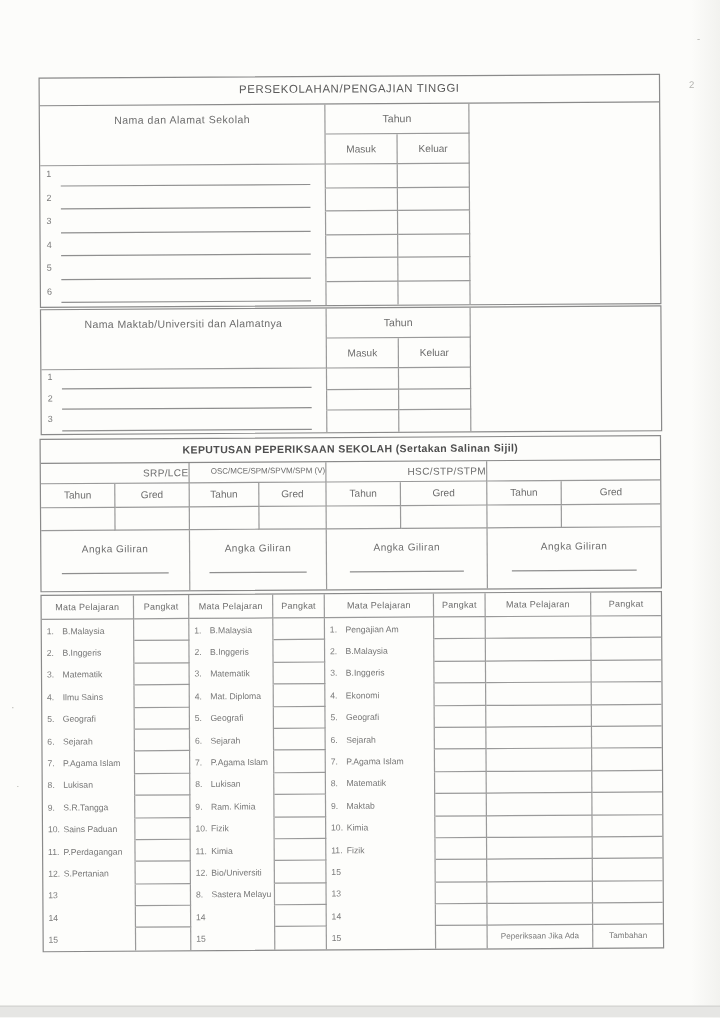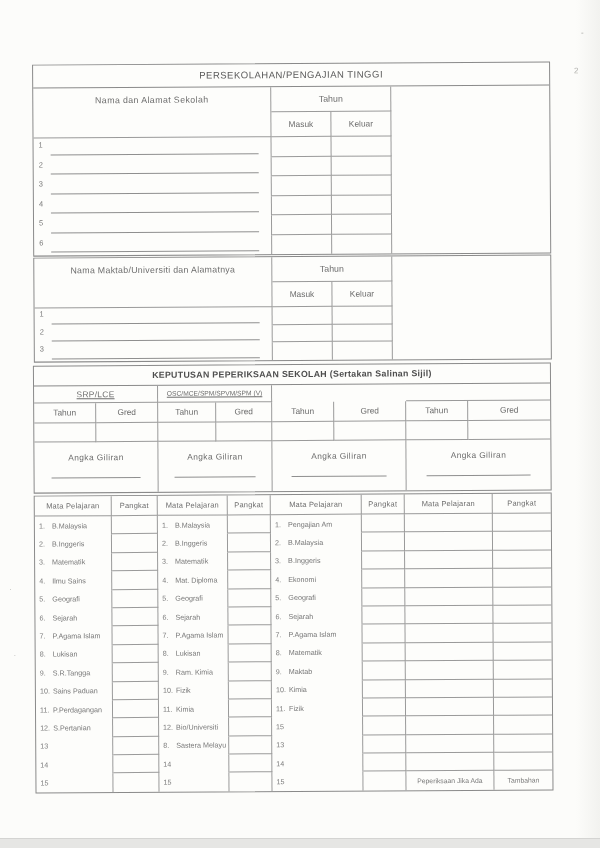--- a/index.html
+++ b/index.html
@@ -46,21 +46,21 @@
   .b-diploma-h{grid-area:1/4/6/5;font-size:8.8px;letter-spacing:.3px;padding-top:7px;}
   .t2 .rownum{top:1px;}
   .t2 .wline{bottom:2px;}
 
   
   .ex1{left:33px;top:364px;width:518px;}
   .ex1-grid{display:grid;grid-template-columns:62px 62px 58px 56px 62px 72px 62px 82px;
     grid-template-rows:20px 17px 20px 19px 50px;}
   .ex-title{grid-area:1/1/2/9;font-size:8.8px;font-weight:700;letter-spacing:.3px;
     line-height:19px;color:#4e4e4e;border-bottom:1px solid #8a8a8a;text-align:center;}
-  .grp{font-size:8.4px;line-height:16px;text-align:center;letter-spacing:.3px;text-decoration:underline;}
+  .grp{font-size:8.4px;line-height:16px;text-align:right;letter-spacing:.3px;}
   .grp.small{font-size:6.7px;letter-spacing:0;}
   .yg{font-size:8.4px;line-height:19px;text-align:center;}
   .angka{text-align:center;}
   .angka .lbl{font-size:8.4px;letter-spacing:.4px;margin-top:10px;}
   .angka .uline{width:72%;margin:15px auto 0;border-bottom:1px solid #8f8f8f;}
 
   
   .ex2{left:33px;top:494px;width:518px;}
   .ex2-grid{display:grid;grid-template-columns:77px 46px 70px 43px 91px 43px 88px 58px;
     grid-template-rows:20px repeat(15,18.4px);}
@@ -167,20 +167,21 @@
         </div>
         <div class="cell bb grp small br" style="grid-area: 2 / 3 / 3 / 5;">OSC/MCE/SPM/SPVM/SPM (V)</div>
         <div class="cell bb br yg" style="grid-area: 3 / 3;">Tahun</div>
         <div class="cell bb yg br" style="grid-area: 3 / 4;">Gred</div>
         <div class="cell bb br" style="grid-area: 4 / 3;"></div>
         <div class="cell bb br" style="grid-area: 4 / 4;"></div>
         <div class="cell angka br" style="grid-area: 5 / 3 / 6 / 5;">
           <div class="lbl">Angka Giliran</div>
           <div class="uline"></div>
         </div>
+        <div class="cell bb grp br" style="grid-area: 2 / 5 / 3 / 7;">HSC/STP/STPM</div>
         <div class="cell bb br yg" style="grid-area: 3 / 5;">Tahun</div>
         <div class="cell bb yg br" style="grid-area: 3 / 6;">Gred</div>
         <div class="cell bb br" style="grid-area: 4 / 5;"></div>
         <div class="cell bb br" style="grid-area: 4 / 6;"></div>
         <div class="cell angka br" style="grid-area: 5 / 5 / 6 / 7;">
           <div class="lbl">Angka Giliran</div>
           <div class="uline"></div>
         </div>
         <div class="cell bb grp" style="grid-area: 2 / 7 / 3 / 9;"></div>
         <div class="cell bb br yg" style="grid-area: 3 / 7;">Tahun</div>

